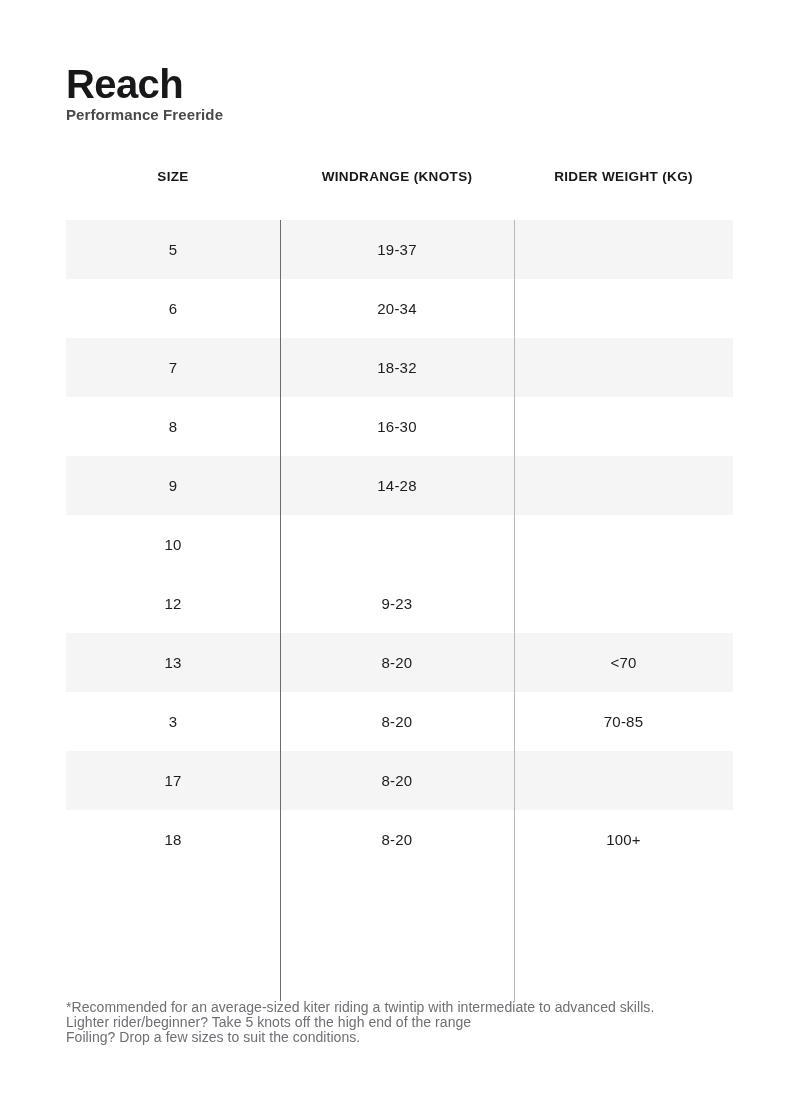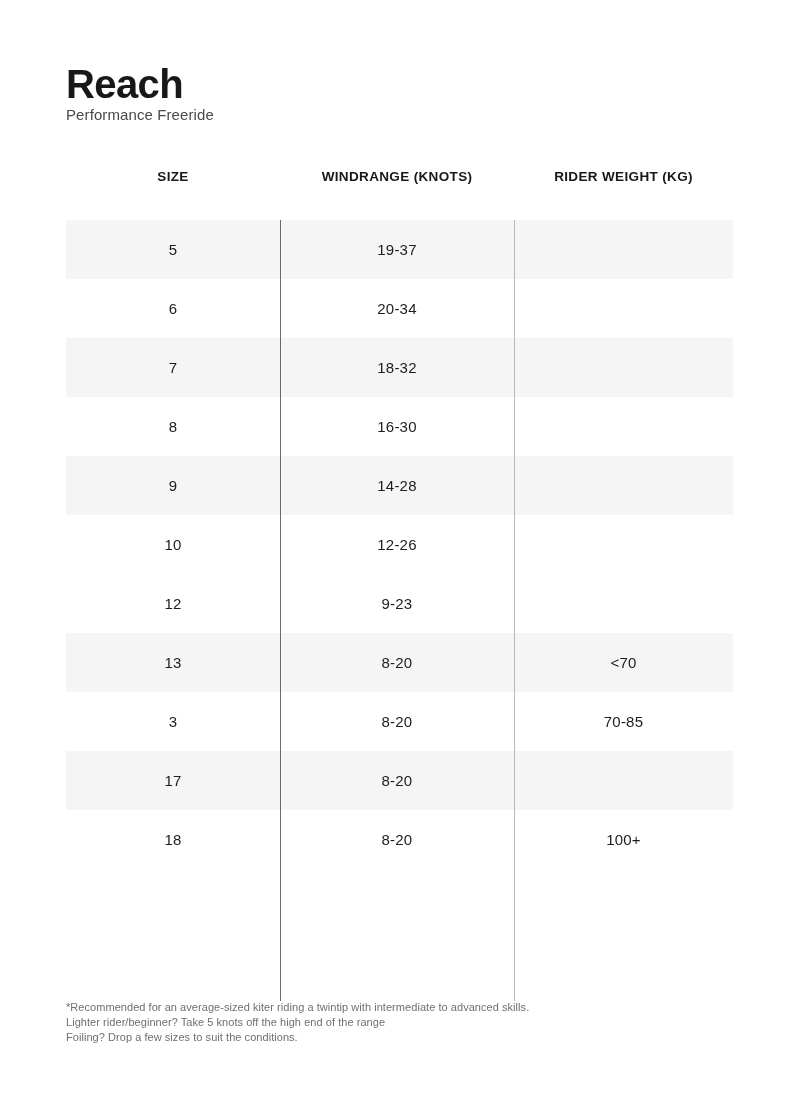--- a/index.html
+++ b/index.html
@@ -28,21 +28,21 @@
   #product-title {
     font-size: 40px;
     font-weight: bold;
     letter-spacing: -0.6px;
     line-height: 40px;
     color: #18181a;
   }
 
   #product-subtitle {
     font-size: 15px;
-    font-weight: normal;
+    font-weight: bold;
     line-height: 20px;
     color: #4a4a4d;
     margin-top: 1px;
     letter-spacing: 0.1px;
   }
 
   
   #spec-table {
     position: absolute;
     left: 66px;
@@ -102,21 +102,21 @@
 
   
   #footnotes {
     position: absolute;
     left: 66px;
     top: 1000px;
     width: 660px;
   }
 
   #footnotes .note-line {
-    font-size: 11px;
+    font-size: 14px;
     line-height: 15.2px;
     color: #6f6f74;
     letter-spacing: 0.05px;
     white-space: nowrap;
   }
 </style>
 </head>
 <body>
 
 <div id="page-header">
@@ -155,21 +155,20 @@
         <div class="cell col-wind">16-30</div>
         <div class="cell col-weight"></div>
       </div>
       <div class="data-row shaded">
         <div class="cell col-size">9</div>
         <div class="cell col-wind">14-28</div>
         <div class="cell col-weight"></div>
       </div>
       <div class="data-row">
         <div class="cell col-size">10</div>
-        <div class="cell col-wind">12-26</div>
         <div class="cell col-weight"></div>
       </div>
       <div class="data-row">
         <div class="cell col-size">12</div>
         <div class="cell col-wind">9-23</div>
         <div class="cell col-weight"></div>
       </div>
       <div class="data-row shaded">
         <div class="cell col-size">13</div>
         <div class="cell col-wind">8-20</div>

